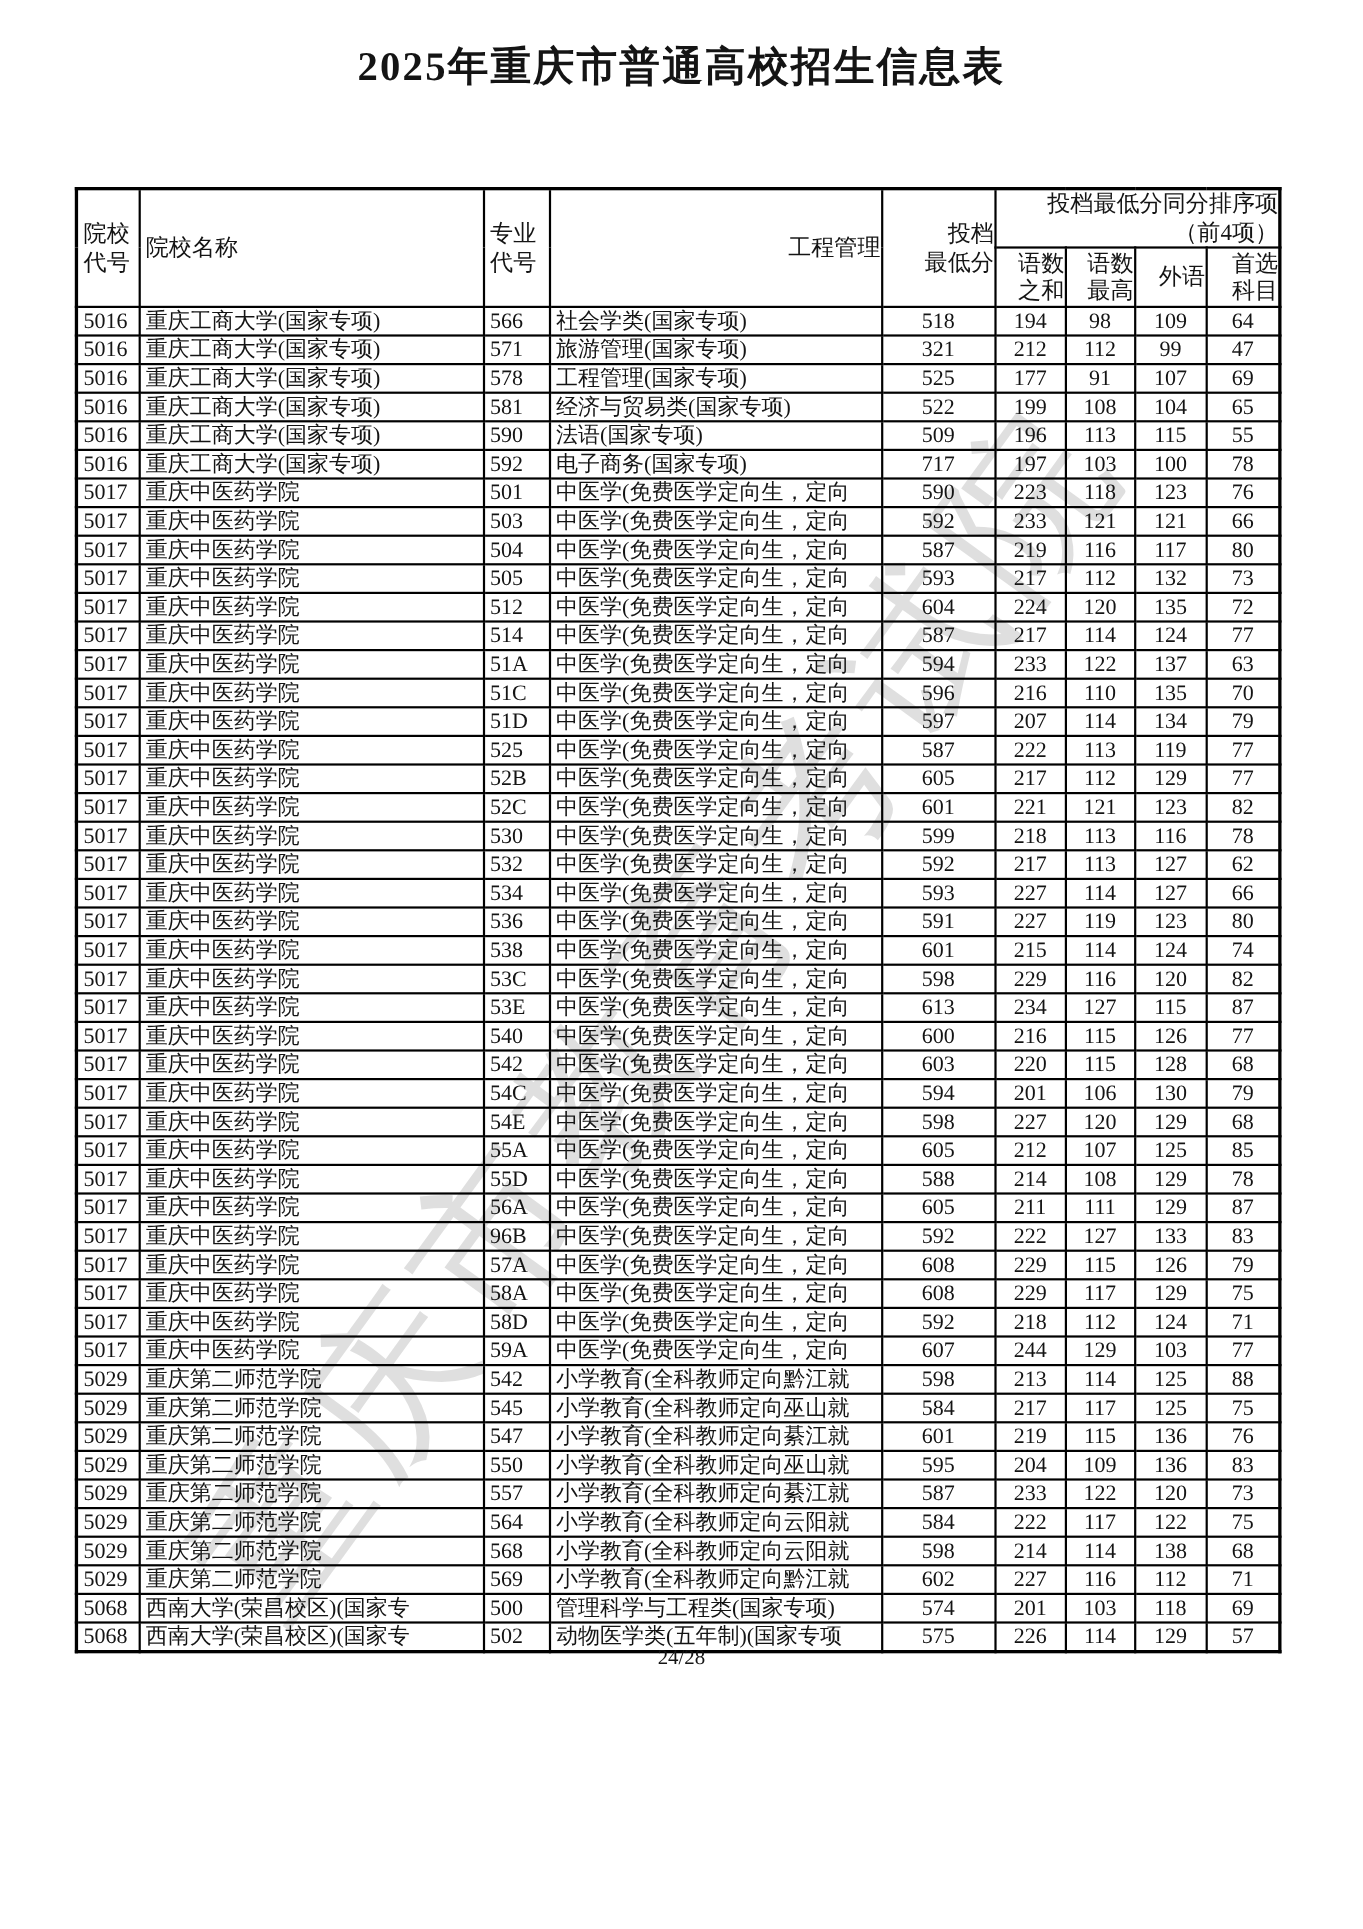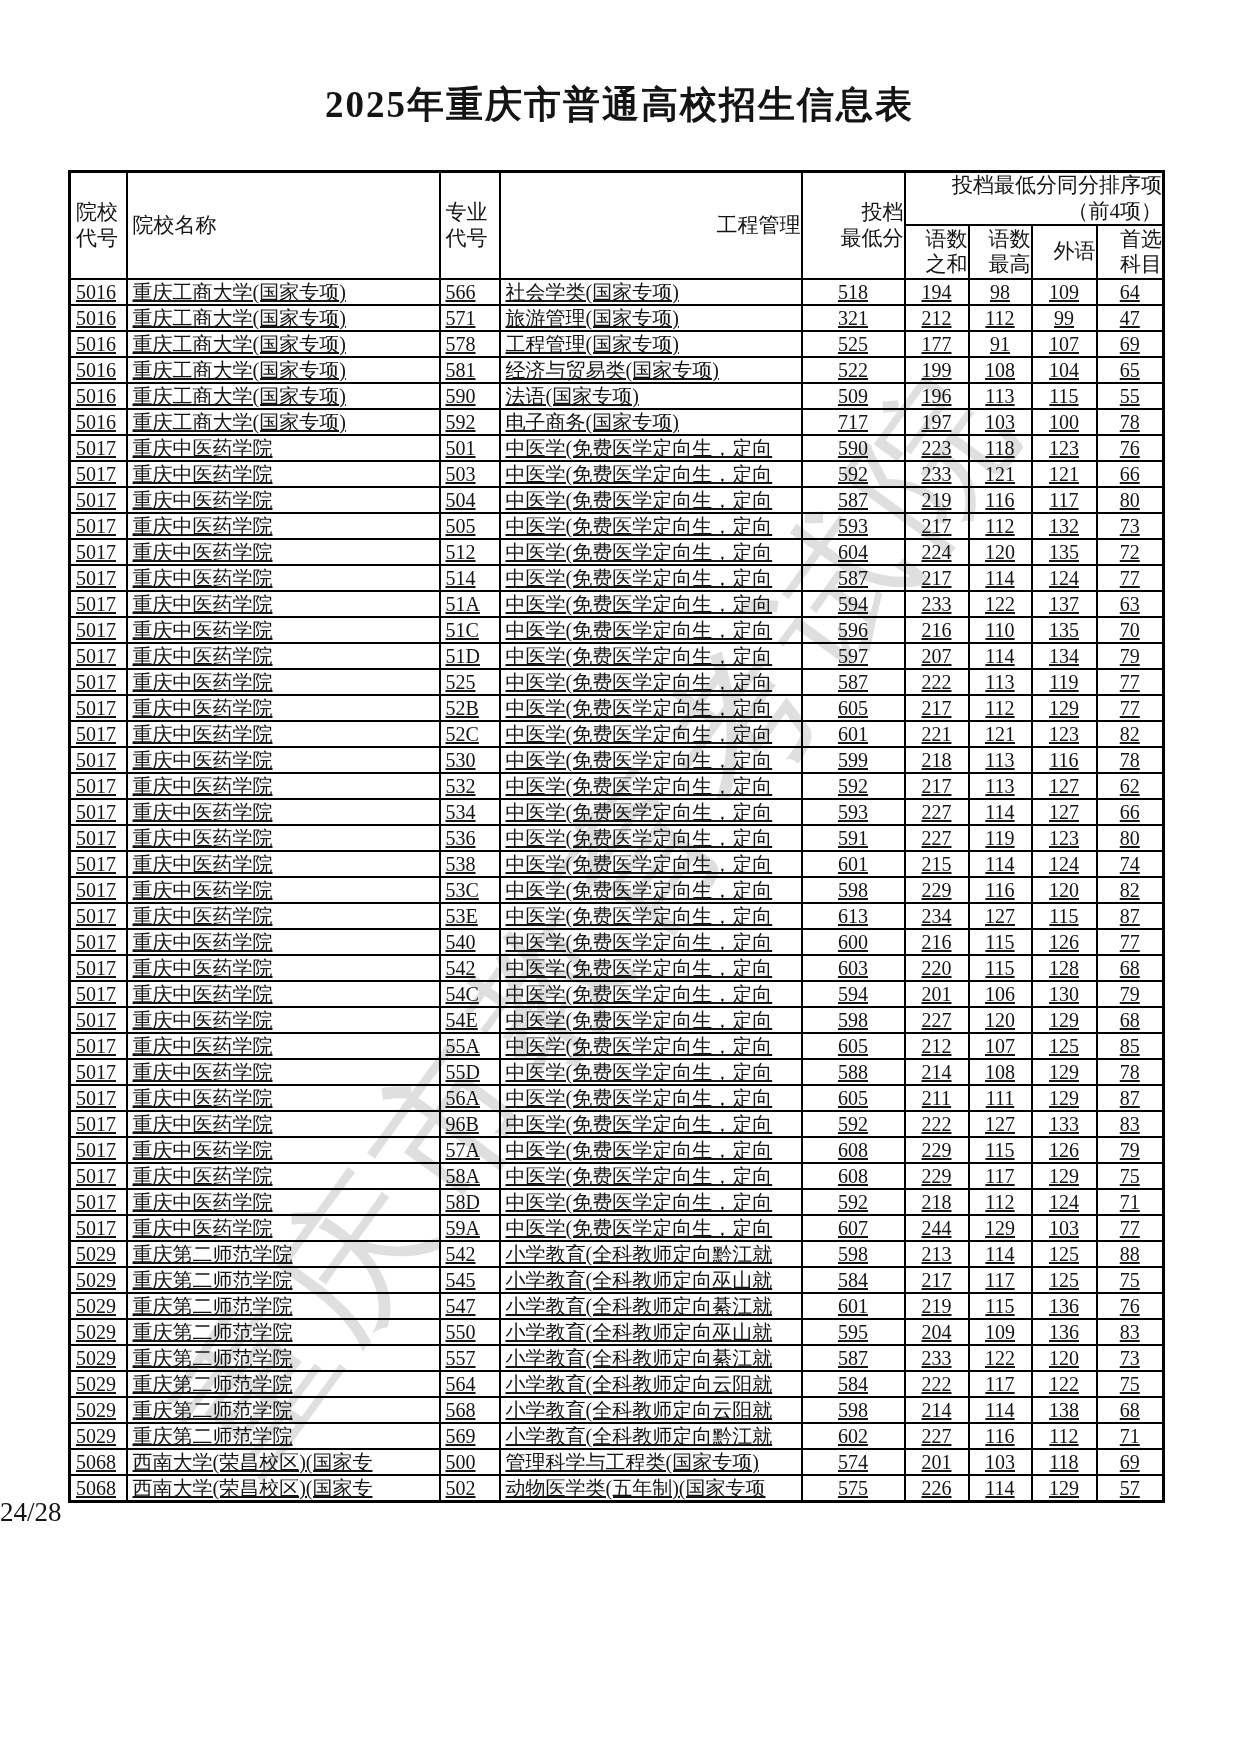--- a/index.html
+++ b/index.html
@@ -18,21 +18,21 @@
     transform: translate(-50%, -50%) rotate(-54deg);
     font-size: 150px;
     letter-spacing: 14px;
     color: #b9b9b9;
     opacity: 0.45;
     white-space: nowrap;
     z-index: 0;
     pointer-events: none;
   }
   .title {
-    padding-top: 80px;
+    padding-top: 36px;
     text-align: center;
     font-size: 37px;
     font-weight: bold;
     letter-spacing: 2px;
     position: relative; z-index: 1;
   }
   .subtitle {
     margin-top: 20px;
     text-align: center;
     font-size: 28px;
@@ -58,35 +58,35 @@
   thead th {
     font-size: 21px;
     line-height: 1.22;
     text-align: right;
     vertical-align: middle;
     white-space: pre-line;
   }
   thead tr.h1 { height: 53px; }
   thead tr.h2 { height: 54px; }
   th.left { text-align: left; padding-left: 5px; }
-  tbody tr { height: 25.8px; text-decoration: underline; }
+  tbody tr { height: 25.8px; }
   tbody td {
     font-size: 20px;
     line-height: 24px;
     vertical-align: middle;
     white-space: nowrap;
   }
   td.txt { text-align: left; padding-left: 5px; }
   td.num { text-align: center; }
   .footer {
     position: absolute;
     left: 0; top: 1497px;
     width: 1239px;
-    text-align: left;
-    font-size: 27px;
+    text-align: center;
+    font-size: 19px;
     z-index: 1;
   }
 </style>
 </head>
 <body>
 
 <div class="page">
   <div class="watermark">重庆市教育考试院</div>
 
   <h1 class="title">2025年重庆市普通高校招生信息表</h1>

